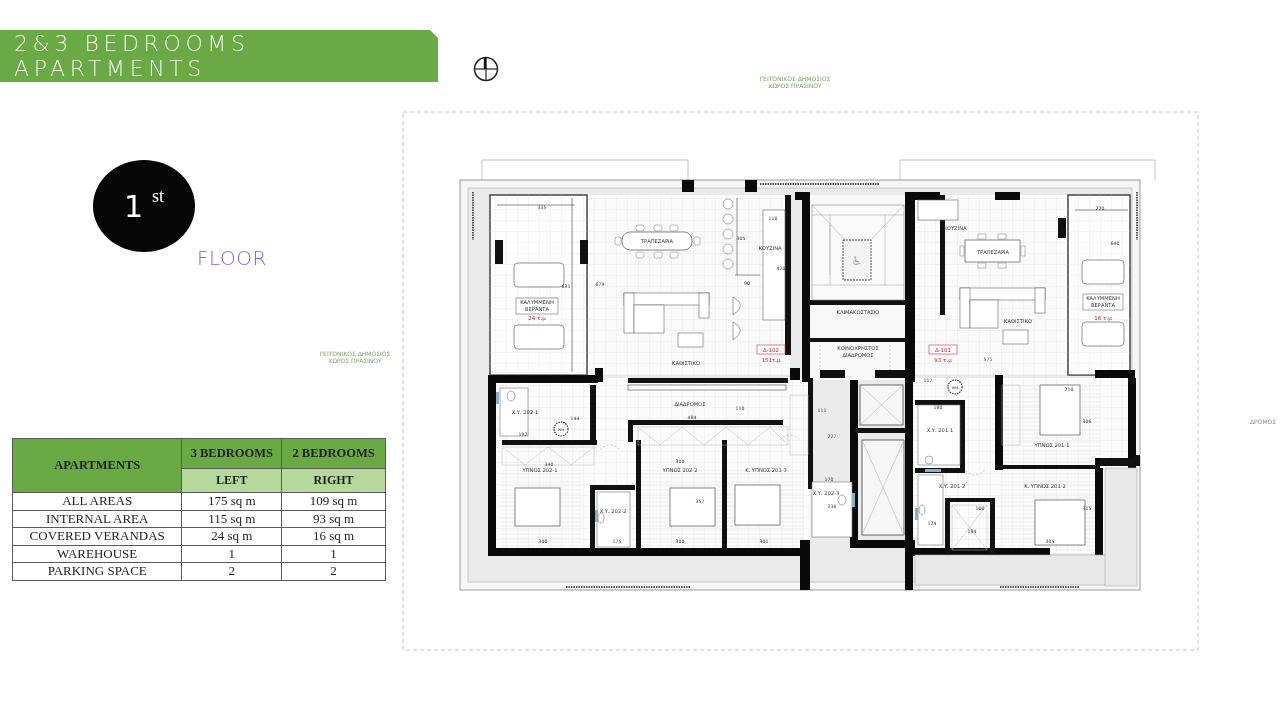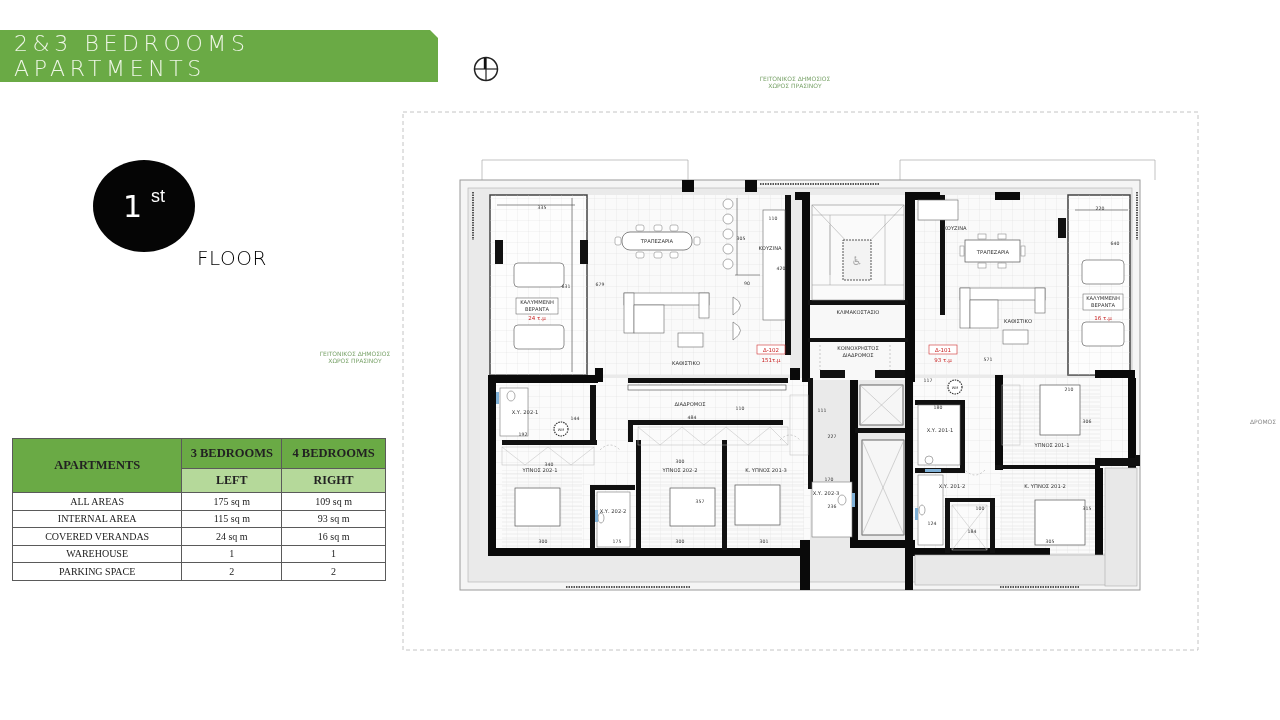--- a/index.html
+++ b/index.html
@@ -17,32 +17,32 @@
     font-family: "DejaVu Sans", sans-serif; font-weight: 300;
   }
 
   .floor-circle {
     position: absolute; left: 93px; top: 160px; width: 102px; height: 92px;
     background: #050505; border-radius: 50%;
     display: flex; align-items: center; justify-content: center;
     color: #fff;
   }
   .floor-circle .num { font-size: 30px; font-family: "DejaVu Sans", sans-serif; }
-  .floor-circle .sup { font-size: 18px; position: relative; top: -10px; margin-left: 9px; font-family: Liberation Sans, sans-serif; }
+  .floor-circle .sup { font-size: 18px; position: relative; top: -10px; margin-left: 9px; font-family: Liberation Serif, serif; }
   .floor-label {
-    position: absolute; left: 197px; top: 246px; font-size: 20px; color: #000000;
+    position: absolute; left: 197px; top: 246px; font-size: 20px; color: #8b5cf6;
     font-family: "DejaVu Sans", sans-serif; font-weight: 300; letter-spacing: 0.5px;
   }
 
   .apt-table {
     position: absolute; left: 12px; top: 438px; width: 374px;
     border-collapse: collapse; font-family: "Liberation Serif", serif;
   }
   .apt-table td, .apt-table th {
-    border: 1px solid #5a5a5a; text-align: center; font-size: 10px; color: #222;
+    border: 1px solid #5a5a5a; text-align: center; font-size: 13px; color: #222;
     height: 17.5px; padding: 0;
   }
   .apt-table th { font-weight: bold; }
   .apt-table .hdr { background: #6aaa45; }
   .apt-table .hdr-main { height: 47px; font-size: 12.5px; }
   .apt-table .hdr-top { height: 30px; font-size: 12.5px; }
   .apt-table .sub { background: #b5d99a; height: 24px; font-size: 12px; }
   .apt-table .c1 { width: 170px; margin-left: 47px; }
   .apt-table .c2 { width: 100px; }
   .apt-table .c3 { width: 104px; }
@@ -63,21 +63,21 @@
   <span class="num">1</span>
     <span class="sup">st</span>
 </div>
 <div class="floor-label">FLOOR</div>
 
 <table class="apt-table">
   <tbody>
       <tr>
     <th class="hdr hdr-main c1" rowspan="2">APARTMENTS</th>
     <th class="hdr hdr-top c2">3 BEDROOMS</th>
-    <th class="hdr hdr-top c3">4 BEDROOMS</th>
+    <th class="hdr hdr-top c3">2 BEDROOMS</th>
   </tr>
   <tr>
     <th class="sub">LEFT</th>
     <th class="sub">RIGHT</th>
   </tr>
   <tr>
     <td>ALL AREAS</td>
     <td>175 sq m</td>
     <td>109 sq m</td>
   </tr>

